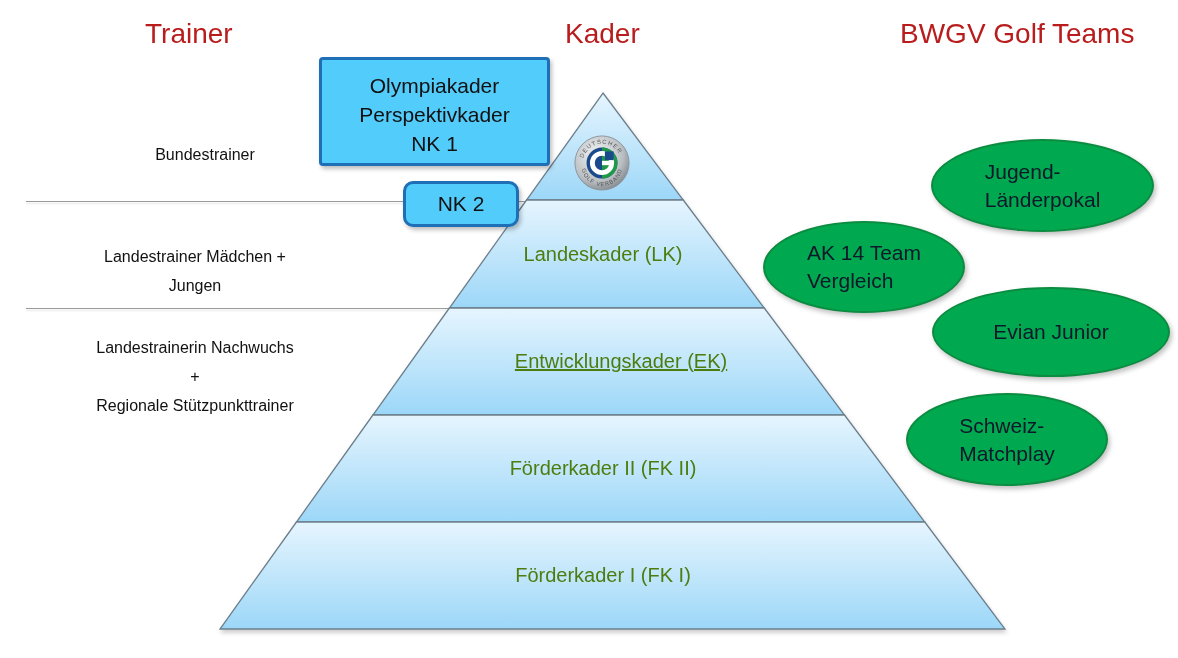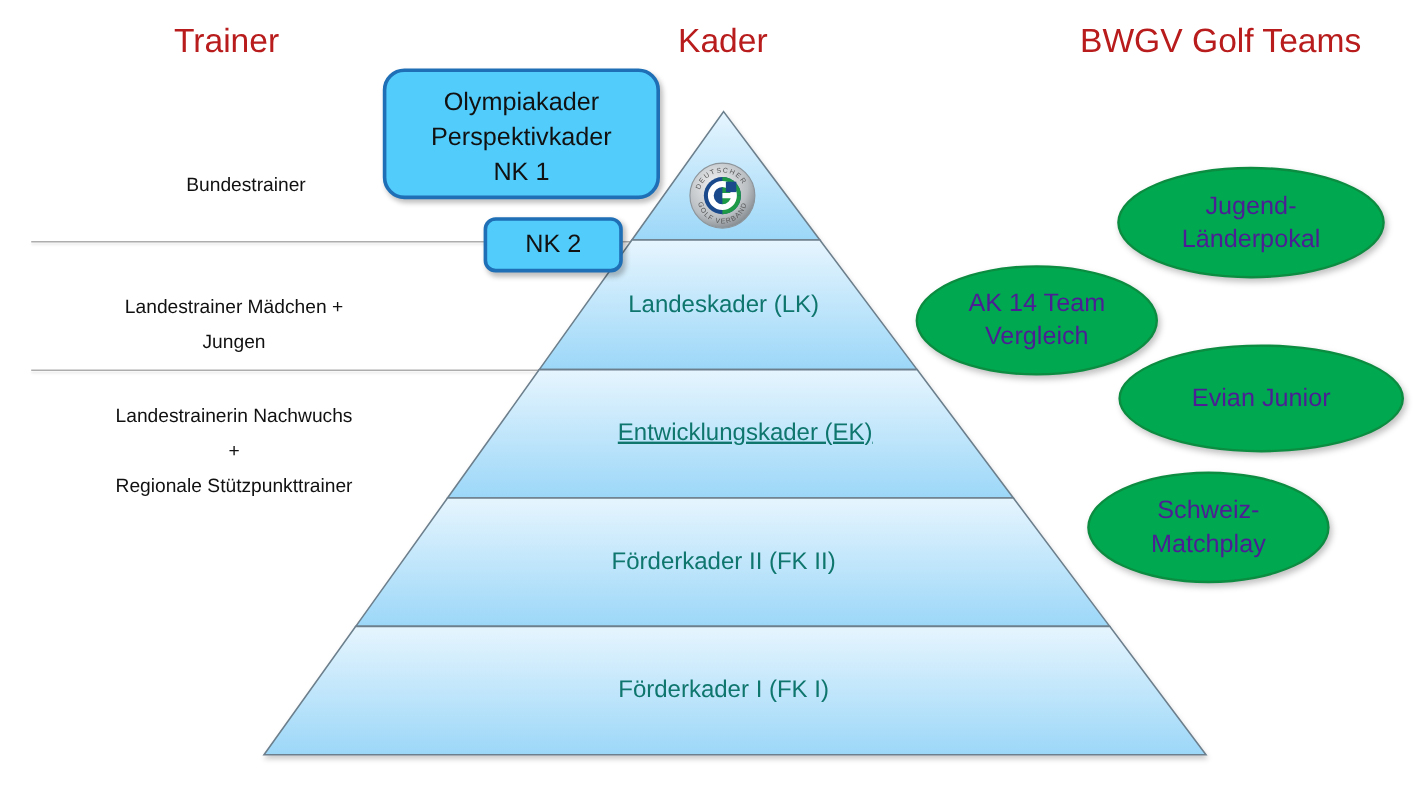--- a/index.html
+++ b/index.html
@@ -2,26 +2,26 @@
 <html><head>
 <meta charset="utf-8">
 <style>
   html, body { margin:0; padding:0; background:#ffffff; }
   body { width:1178px; height:658px; position:relative; overflow:hidden;
          font-family:"Liberation Sans", sans-serif; color:#111; }
   .hdr { position:absolute; top:18px; font-size:28px; color:#b91c1c; }
   .trainer-label { position:absolute; text-align:center; font-size:16px; line-height:29px; color:#111; }
   .sep { position:absolute; left:26px; height:1px; background:#9a9a9a; box-shadow:0 2px 2px rgba(0,0,0,0.12); }
   svg#pyr { position:absolute; left:0; top:0; }
-  .tier-label { position:absolute; font-size:20px; text-align:center; color:#0f766e; white-space:nowrap; transform:translateX(-50%); }
-  .nk-box { position:absolute; background:#52ccfb; border:3px solid #1e6fb5; border-radius:18px;
+  .tier-label { position:absolute; font-size:20px; text-align:center; color:#4d7c0f; white-space:nowrap; transform:translateX(-50%); }
+  .nk-box { position:absolute; background:#52ccfb; border:3px solid #1e6fb5; border-radius:4px;
             text-align:center; font-size:21px; line-height:29px; color:#111;
             box-shadow:2px 3px 4px rgba(0,0,0,0.25); box-sizing:border-box; }
   .team { position:absolute; background:#00a94f; border:2px solid #0b8c40; border-radius:50%;
-          color:#4c1d95; text-align:center; font-size:21px; line-height:28px;
+          color:#0f172a; font-size:21px; line-height:28px;
           display:flex; align-items:center; justify-content:center; box-sizing:border-box;
           box-shadow:2px 3px 5px rgba(0,0,0,0.25); }
   .logo { position:absolute; left:573px; top:134px; width:58px; height:58px; }
 </style>
 </head>
 <body>
 
 <div class="hdr" style="left:145px;">Trainer</div>
 <div class="hdr" style="left:565px;">Kader</div>
 <div class="hdr" style="left:900px;">BWGV Golf Teams</div>

